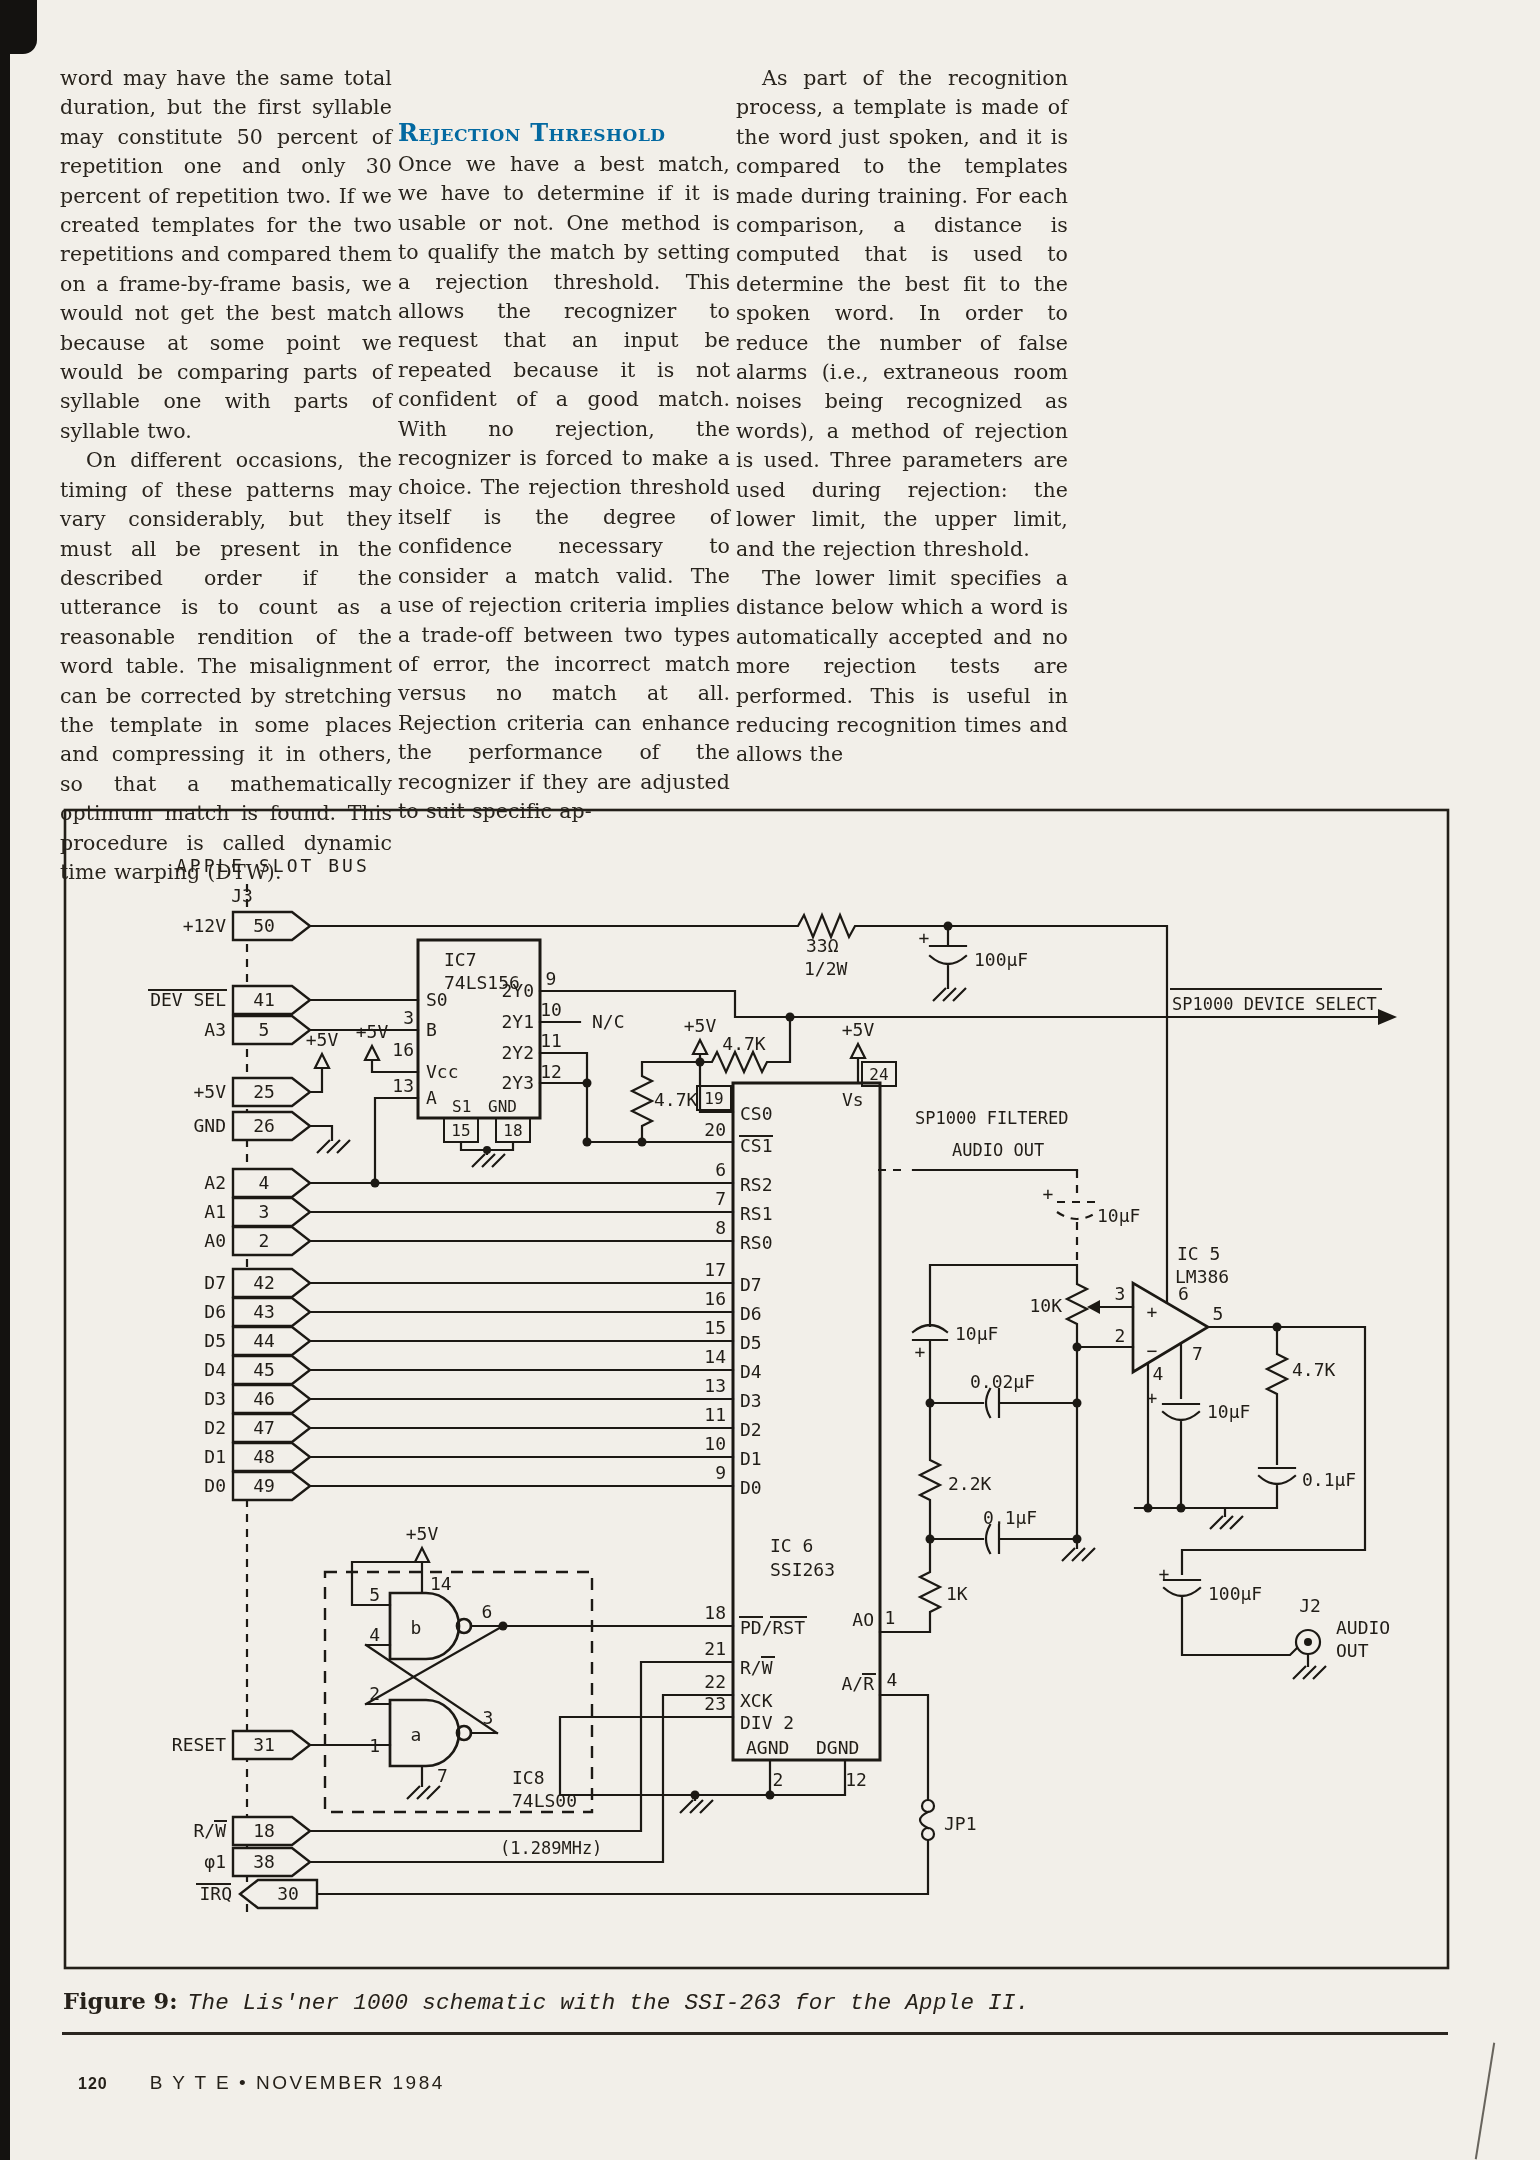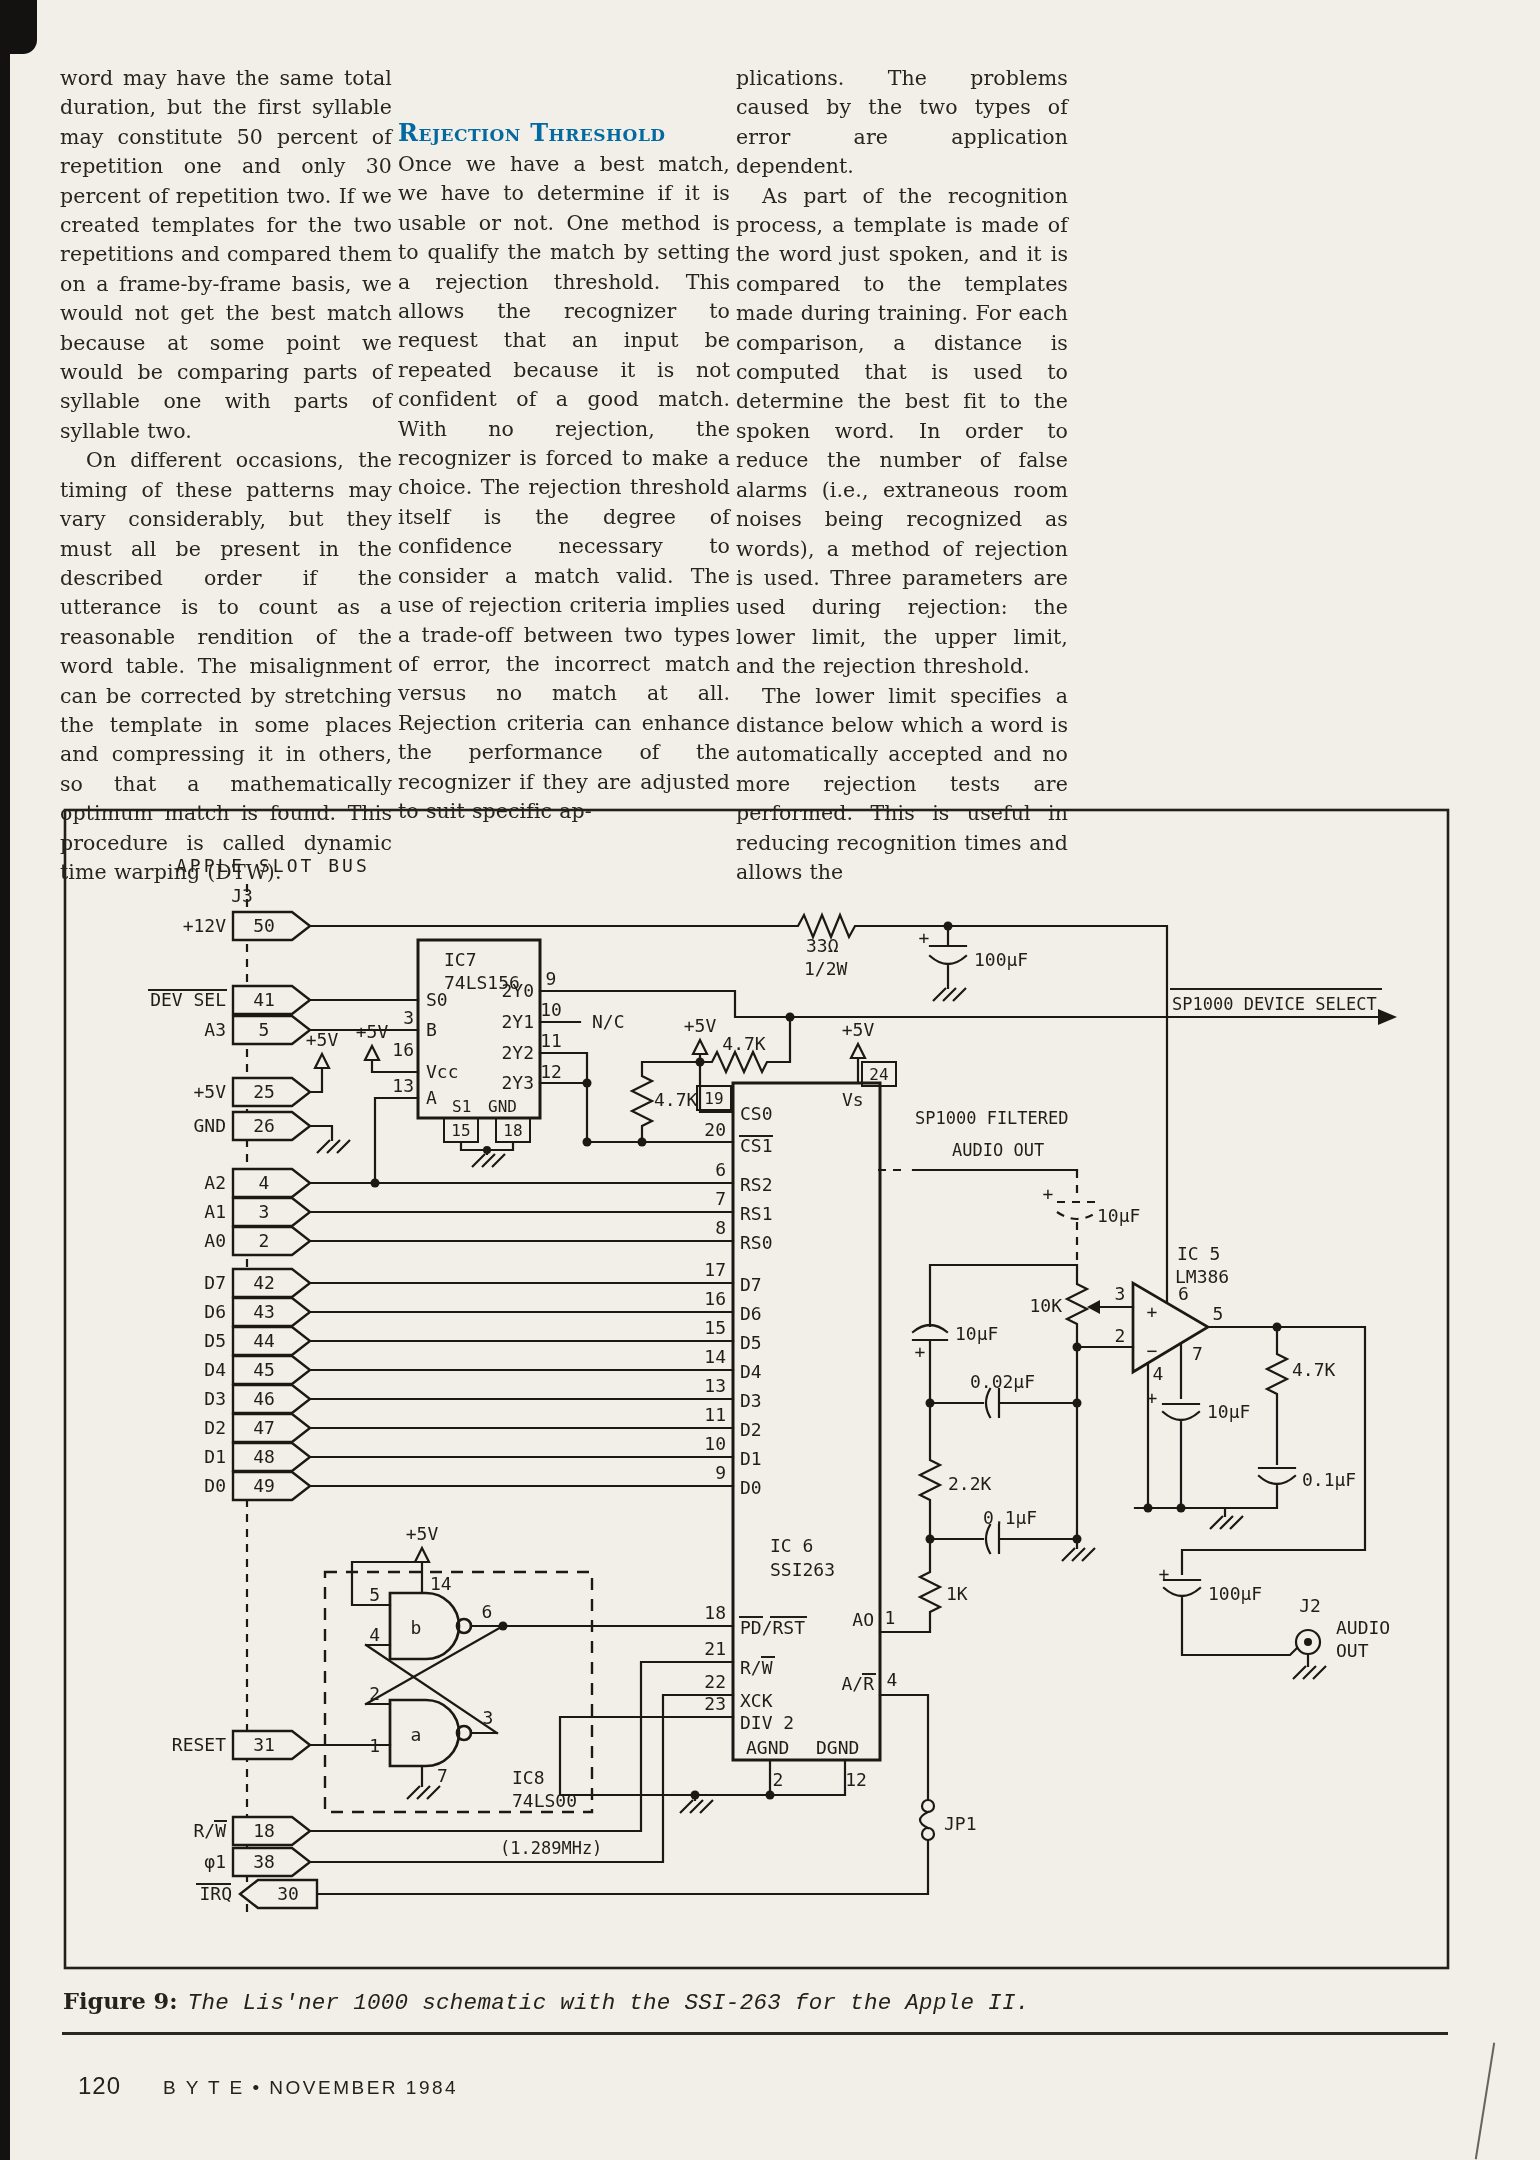--- a/index.html
+++ b/index.html
@@ -40,40 +40,39 @@
   #schematic-svg .dot{fill:#1c1914;stroke:none;}
   #schematic-svg .ah{fill:#1c1914;stroke:none;}
   #schematic-svg text{font-family:"DejaVu Sans Mono",monospace;fill:#211d17;}
   #schematic-svg .olx{stroke:#211d17;stroke-width:2;}
   
   #caption{position:absolute;left:63px;top:1988px;width:1380px;font-size:22.5px;color:#26211a;}
   #caption .cap-label{font-weight:700;font-style:normal;margin-right:10px;font-family:"DejaVu Serif",serif;text-align:right;}
   #caption .cap-text{font-style:italic;font-family:Liberation Mono, monospace;letter-spacing:.3px;}
   #caption-rule{position:absolute;left:62px;top:2032px;width:1386px;height:3px;background:#2b2620;}
   #footer{position:absolute;left:78px;top:2072px;font-family:"Liberation Sans",sans-serif;color:#26211a;}
-  #footer .pgnum{font-weight:400;font-size:24px;letter-spacing:1px;}
+  #footer .pgnum{font-weight:700;font-size:16px;letter-spacing:1px;}
   #footer .mag{font-size:19px;margin-left:42px;letter-spacing:2.5px;}
   
   .edge-strip{position:absolute;left:0;top:0;width:10px;height:2160px;background:#141210;}
   .corner-blob{position:absolute;left:0;top:0;width:37px;height:54px;background:#141210;border-radius:0 0 14px 0;}
   .scratch{position:absolute;left:1484px;top:2042px;width:2px;height:118px;background:#3a352e;transform:rotate(9deg);opacity:.75;}
 </style>
 </head>
 <body>
 
 <div class="col" style="left:60px">
   <p>word may have the same total duration, but the first syllable may constitute 50 percent of repetition one and only 30 percent of repetition two. If we created templates for the two repetitions and compared them on a frame-by-frame basis, we would not get the best match because at some point we would be comparing parts of syllable one with parts of syllable two.</p>
   <p class="ind">On different occasions, the timing of these patterns may vary considerably, but they must all be present in the described order if the utterance is to count as a reasonable rendition of the word table. The misalignment can be corrected by stretching the template in some places and compressing it in others, so that a mathematically optimum match is found. This procedure is called dynamic time warping (DTW).</p>
 </div>
 <div class="col" style="left:398px">
   <h3>Rejection Threshold</h3>
   <p>Once we have a best match, we have to determine if it is usable or not. One method is to qualify the match by setting a rejection threshold. This allows the recognizer to request that an input be repeated because it is not confident of a good match. With no rejection, the recognizer is forced to make a choice. The rejection threshold itself is the degree of confidence necessary to consider a match valid. The use of rejection criteria implies a trade-off between two types of error, the incorrect match versus no match at all. Rejection criteria can enhance the performance of the recognizer if they are adjusted to suit specific ap-</p>
 </div>
 <div class="col" style="left:736px">
-  <p>plications. The problems caused by the two types of error are application dependent.</p>
   <p class="ind">As part of the recognition process, a template is made of the word just spoken, and it is compared to the templates made during training. For each comparison, a distance is computed that is used to determine the best fit to the spoken word. In order to reduce the number of false alarms (i.e., extraneous room noises being recognized as words), a method of rejection is used. Three parameters are used during rejection: the lower limit, the upper limit, and the rejection threshold.</p>
   <p class="ind">The lower limit specifies a distance below which a word is automatically accepted and no more rejection tests are performed. This is useful in reducing recognition times and allows the</p>
 </div>
 
 <svg id="schematic-svg" viewBox="0 0 1540 2160">
   <defs>
     <path id="flagShape" d="M-77,-14 H-18 L0,0 L-18,14 H-77 Z"></path>
     <g id="gnd">
         <path d="M-15,13 L-2,0 M-5,13 L8,0 M5,13 L18,0" stroke="#1c1914" stroke-width="2.2" fill="none"></path>
       </g>

